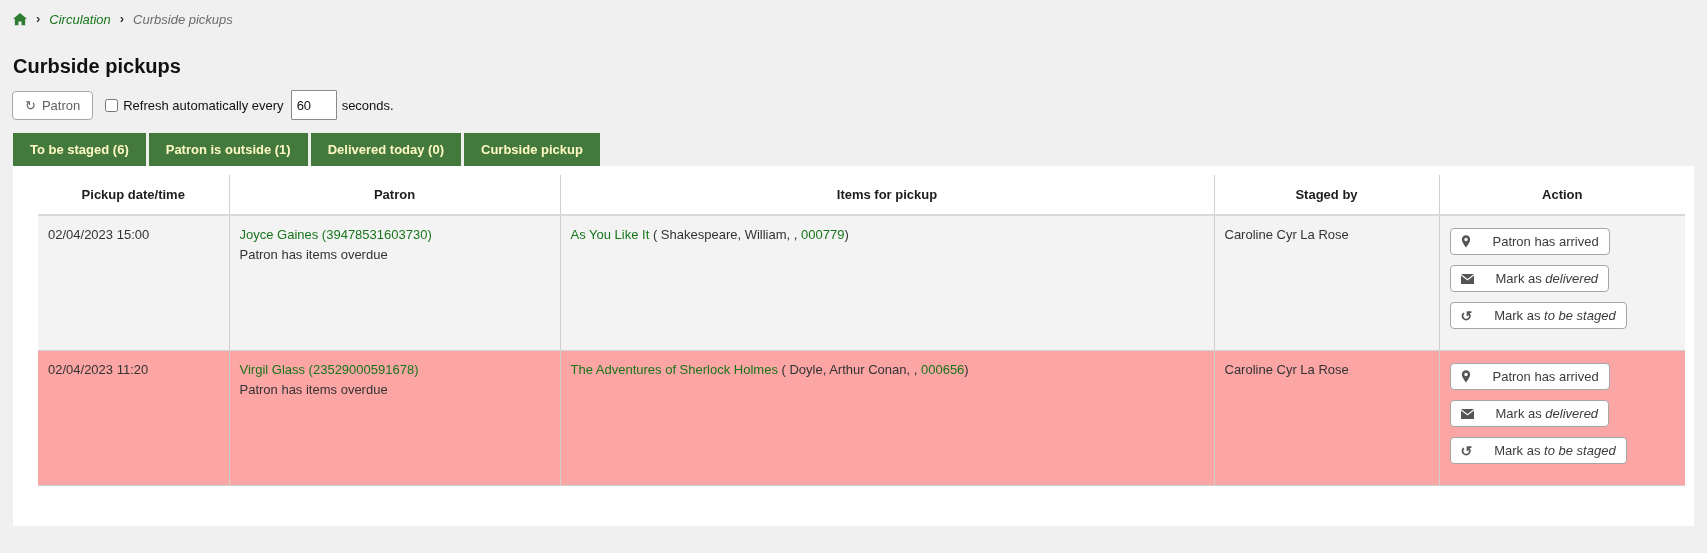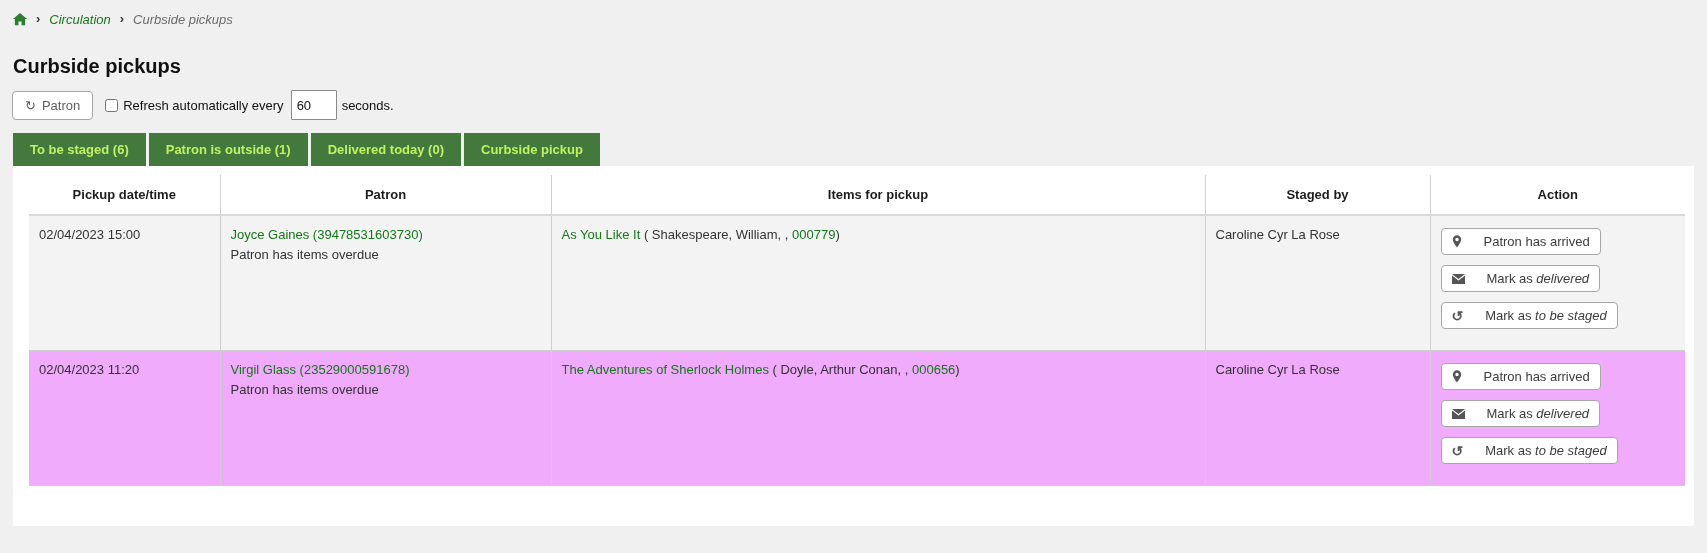--- a/index.html
+++ b/index.html
@@ -34,42 +34,42 @@
   .auto-label { color:#111; }
   .interval-input {
     width:46px; height:30px; margin:0 5px 0 7px; padding:2px 5px;
     border:1px solid #8a8a8a; border-radius:1px; font-size:13px;
     font-family:"Liberation Sans", sans-serif; color:#111; background:#fff;
   }
 
   
   .tabs { display:flex; gap:3px; margin:13px 0 0 13px; }
   .tab {
-    background:#44793e; color:#bef264; font-weight:bold; font-size:13px;
+    background:#44793e; color:#fef9c3; font-weight:bold; font-size:13px;
     padding:9px 17px; cursor:pointer; white-space:nowrap;
   }
   .tab.active { background:#fff; color:#111; cursor:default; }
 
   
-  .table-container { background:#fff; margin:0 13px; padding:9px 9px 40px 16px; min-height:355px; }
+  .table-container { background:#fff; margin:0 13px; padding:9px 9px 40px 25px; min-height:355px; }
   table.pickups { width:100%; border-collapse:collapse; font-size:13px; table-layout:fixed; }
   table.pickups th {
     font-weight:bold; text-align:center; padding:12px 8px;
     border-bottom:2px solid #d9d9d9; border-left:1px solid #cfcfcf;
     color:#1d1d1d; background:#fff;
   }
   table.pickups th:first-child { border-left:none; }
   table.pickups td {
     vertical-align:top; text-align:left; padding:11px 10px;
     border-left:1px solid #cfcfcf; border-bottom:1px solid #cfcfcf;
     color:#333;
   }
   table.pickups td:first-child { border-left:none; }
   tr.row-odd  { background:#f3f3f3; }
-  tr.row-even { background:#f0abfc; }
+  tr.row-even { background:#fca5a5; }
   tr.row-odd  td { height:132px; }
   tr.row-even td { height:135px; }
 
   .col-date   { width:191px; }
   .col-patron { width:331px; }
   .col-items  { width:654px; }
   .col-staged { width:225px; }
   .col-action { width:auto;  }
 
   a.green-link { color:#17751a; text-decoration:none; }

